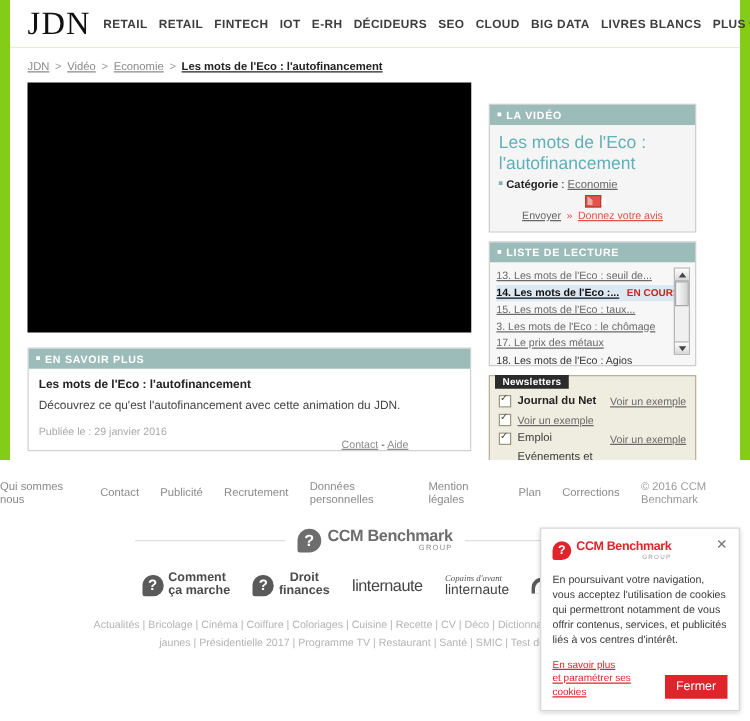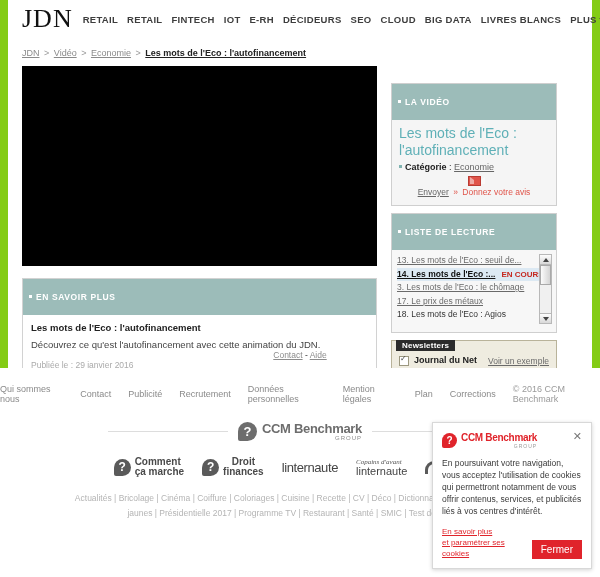--- a/index.html
+++ b/index.html
@@ -29,21 +29,21 @@
   .breadcrumb{padding:10px 0 6px 14px;font-size:9px;color:#777;}
   .breadcrumb a{color:#8a8a8a;text-decoration:underline;}
   .breadcrumb .cur{color:#222;font-weight:bold;text-decoration:underline;}
   .sep{color:#999;padding:0 2px;}
 
   .col-left{position:absolute;left:14px;top:28px;width:360px;}
   .video{width:355px;height:200px;background:#000;}
 
   .box{border:1px solid #d2d2d2;background:#fff;}
   .box-head{background:#9cbcb9;color:#fff;font-size:8.5px;font-weight:bold;
-    letter-spacing:.6px;padding:13px 6px;}
+    letter-spacing:.6px;padding:3px 6px;}
   .box-head .sq{display:inline-block;width:3px;height:3px;background:#fff;
     vertical-align:middle;margin-right:4px;margin-bottom:2px;}
   .ensavoir{margin-top:12px;width:353px;}
   .ensavoir .body{padding:7px 8px 10px 8px;}
   .ensavoir .t{font-size:9.5px;font-weight:bold;color:#222;margin-bottom:5px;}
   .ensavoir .d{font-size:9.5px;color:#444;line-height:13px;}
   .ensavoir .p{font-size:8.5px;color:#aaa;margin-top:9px;}
 
   .contact-aide{position:absolute;left:0;top:312px;width:584px;text-align:center;font-size:8.5px;}
   .contact-aide a{color:#8c8c8c;text-decoration:underline;}
@@ -59,21 +59,21 @@
   .bullet{display:inline-block;width:3px;height:3px;background:#7fb3b0;margin-right:3px;
     vertical-align:middle;margin-bottom:2px;}
   .sendrow{text-align:center;margin-top:4px;font-size:8.5px;}
   .mailicon{display:block;margin:0 auto 1px;width:11px;height:8px;background:#e0544a;
     border:1px solid #b93c33;position:relative;}
   .mailicon:after{content:"";position:absolute;left:1px;top:0;width:7px;height:4px;
     border-left:4px solid #fff;border-right:4px solid #fff;border-top:3px solid transparent;
     opacity:.5;}
   .sendrow a.env{color:#666;text-decoration:underline;}
   .sendrow .arr{color:#e0544a;padding:0 2px;}
-  .sendrow a.avis{color:#e0544a;}
+  .sendrow a.avis{color:#e0544a;text-decoration:underline;}
 
   
   .rl-body{background:#f7f7f7;padding:4px 4px 6px 5px;position:relative;height:72px;}
   .rl-list{font-size:8.5px;line-height:11.5px;}
   .rl-item{white-space:nowrap;overflow:hidden;padding:1px 0;}
   .rl-item a{color:#6a6a6a;text-decoration:underline;}
   .rl-item.active{background:#dce9f3;}
   .rl-item.active a{color:#111;font-weight:bold;}
   .badge{color:#c5271e;font-weight:bold;font-size:8px;margin-left:6px;}
   .scrollbar{position:absolute;right:4px;top:4px;width:11px;height:68px;background:#f0f0f0;
@@ -244,20 +244,21 @@
       </div>
 
       <div class="rail-box">
         <div class="box-head">
           <span class="sq"></span><span>LISTE DE LECTURE</span>
         </div>
         <div class="rl-body">
           <div class="rl-list">
             <div class="rl-item"><a>13. Les mots de l'Eco : seuil de...</a></div>
             <div class="rl-item active"><a>14. Les mots de l'Eco :...</a><span class="badge">EN COURS</span></div>
+            <div class="rl-item"><a>15. Les mots de l'Eco : taux...</a></div>
             <div class="rl-item"><a>3. Les mots de l'Eco : le chômage</a></div>
             <div class="rl-item"><a>17. Le prix des métaux</a></div>
             <div class="rl-item"><span>18. Les mots de l'Eco : Agios</span></div>
           </div>
           <div class="scrollbar">
             <div class="sb-btn">
                 <span class="tri-u"></span>
               </div>
             <div class="sb-thumb"></div>
             <div class="sb-btn bot">

